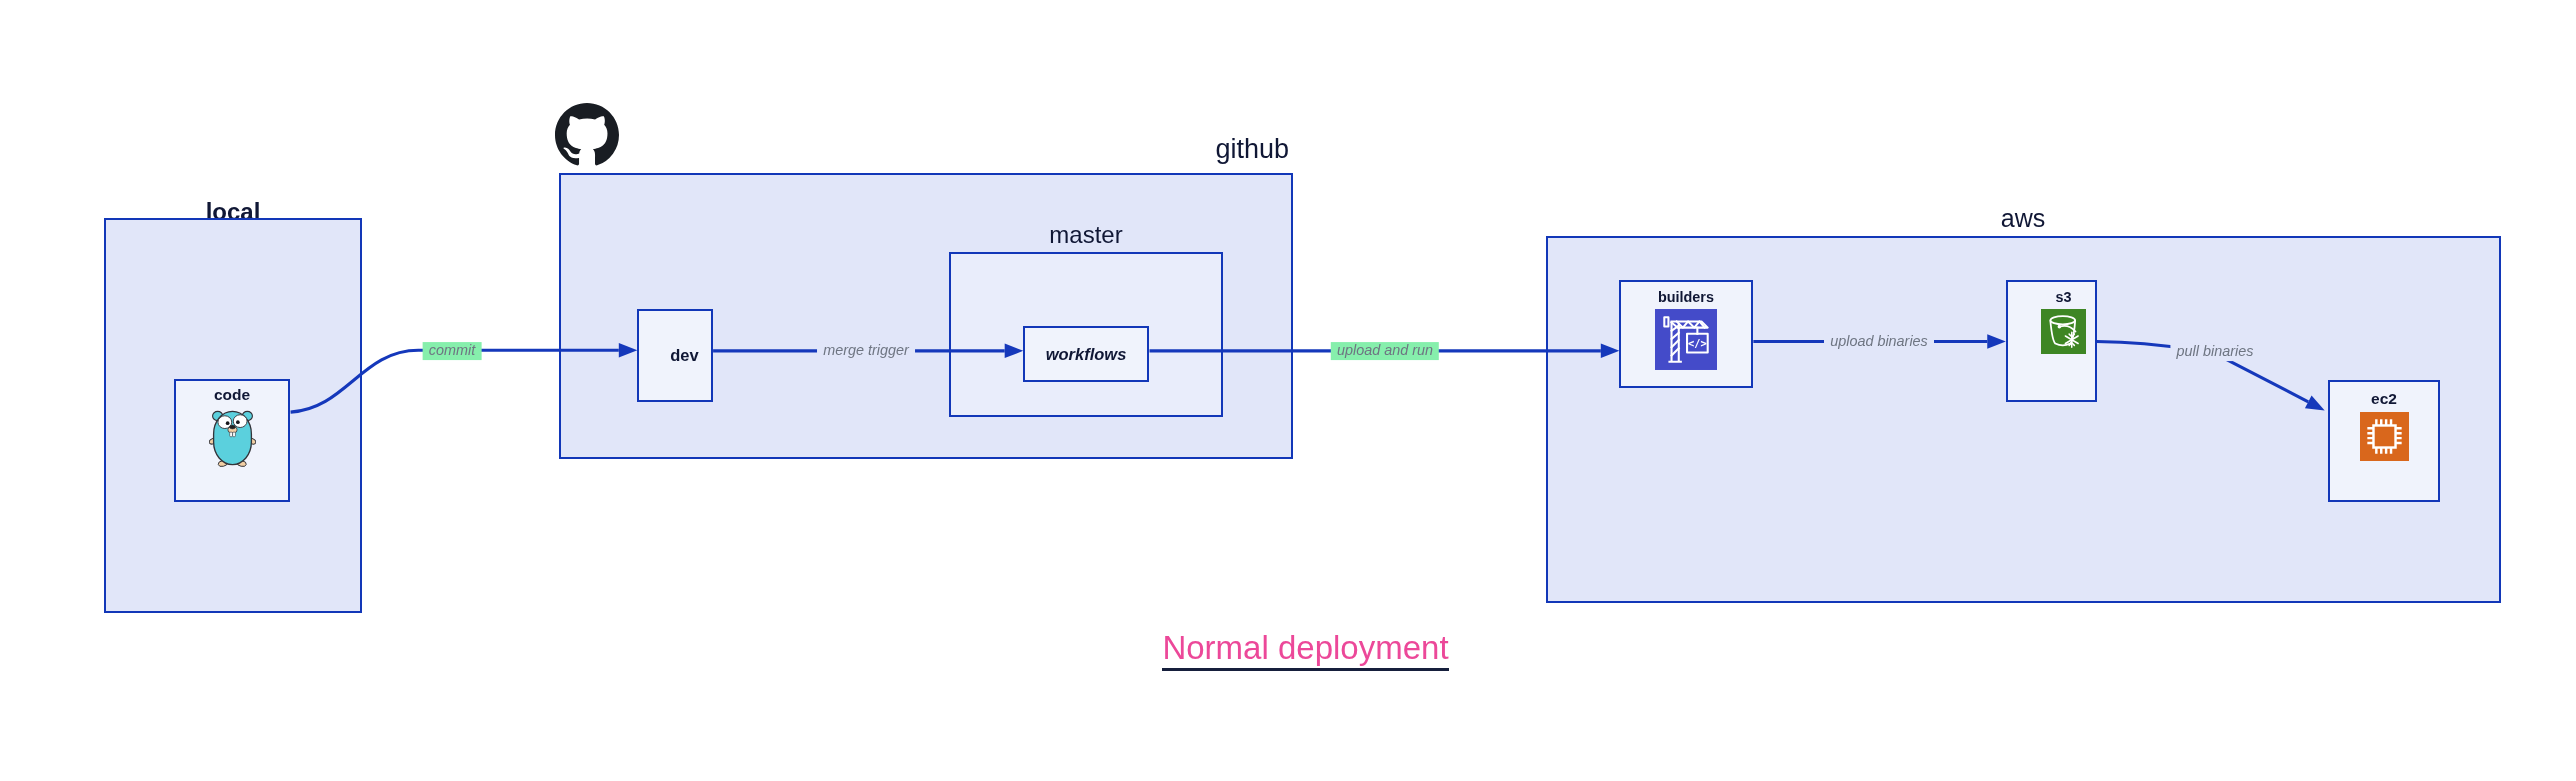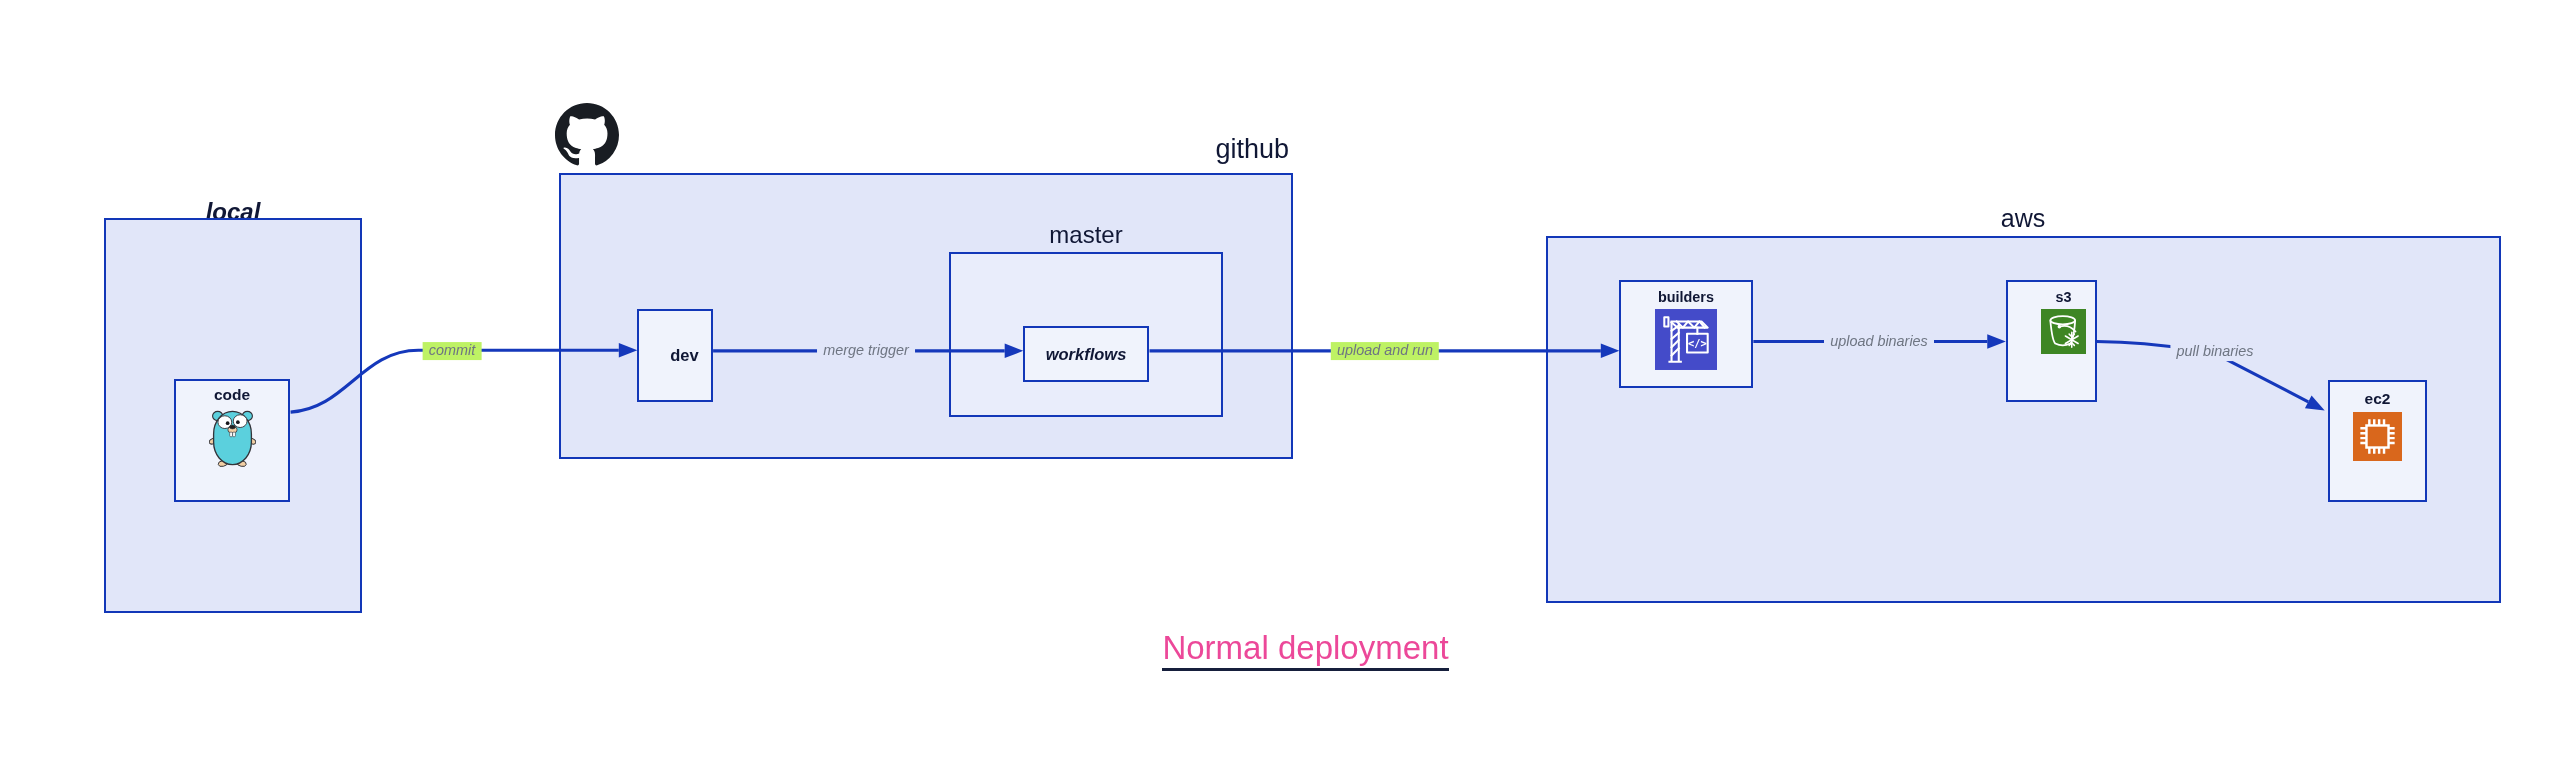--- a/index.html
+++ b/index.html
@@ -22,21 +22,21 @@
     font-family:"Liberation Sans","DejaVu Sans",sans-serif;}
   #stage{position:relative;width:2604px;height:781px;}
 
   .container-box{position:absolute;background:var(--container-fill);
     border:2.6px solid var(--border-blue);}
   .node-box{position:absolute;background:var(--node-fill);
     border:2.1px solid var(--border-blue);display:flex;flex-direction:column;align-items:center;}
   .container-label{position:absolute;color:var(--navy);text-align:center;white-space:nowrap;}
   .node-label{color:var(--navy);font-weight:700;white-space:nowrap;}
 
-  #local-label{left:130px;top:198px;width:206px;font-size:24px;font-weight:700;font-style:italic;}
+  #local-label{left:130px;top:198px;width:206px;font-size:24px;font-weight:700;}
   #local-box{left:104px;top:218px;width:258px;height:395px;}
   #code-box{left:174px;top:379px;width:116px;height:123px;}
   #code-box .node-label{margin-top:5.2px;font-size:15.5px;}
 
   #github-logo{position:absolute;left:555px;top:103px;width:64px;height:64px;}
   #github-box{left:559px;top:173px;width:734px;height:286px;}
   #github-label{left:1083px;top:134px;width:206px;text-align:right;font-size:27px;font-weight:400;}
   #dev-box{left:637px;top:309px;width:76px;height:93px;justify-content:center;}
   #dev-box .node-label{font-size:16.5px;margin-left:19px;}
 
@@ -44,33 +44,33 @@
   #master-box{left:949px;top:252px;width:274px;height:165px;background:var(--master-fill);}
   #workflows-box{left:1023px;top:326px;width:126px;height:56px;justify-content:center;font-style:italic;}
   #workflows-box .node-label{font-size:16.5px;}
 
   #aws-label{left:1920px;top:204px;width:206px;font-size:25px;font-weight:400;}
   #aws-box{left:1546px;top:236px;width:955px;height:367px;}
   #builders-box{left:1619px;top:280px;width:134px;height:108px;}
   #builders-box .node-label{margin-top:7.2px;font-size:14.4px;}
   #s3-box{left:2006px;top:280px;width:91px;height:122px;padding-left:24px;}
   #s3-box .node-label{margin-top:7.2px;font-size:14.4px;}
-  #ec2-box{left:2328px;top:380px;width:99px;height:122px;}
+  #ec2-box{left:2328px;top:380px;width:112px;height:122px;}
   #ec2-box .node-label{margin-top:8.2px;font-size:15.5px;}
 
   .icon-tile{margin-top:4.1px;display:block;}
 
   #edges-svg{position:absolute;left:0;top:0;width:2604px;height:781px;z-index:5;}
   #edges-svg path{stroke:var(--arrow-blue);stroke-width:6;fill:none;}
   #edges-svg polygon{fill:var(--arrow-blue);}
 
   .edge-label{position:absolute;z-index:6;transform:translate(-50%,-50%);
     font-style:italic;font-size:14.4px;color:var(--gray);white-space:nowrap;
     padding:1px 6.2px;line-height:1.1;}
-  .edge-label.on-white{background:#bef264;}
+  .edge-label.on-white{background:#86efac;}
   .edge-label.on-fill{background:var(--container-fill);}
   #edge-commit{left:452px;top:351px;}
   #edge-merge{left:866px;top:351px;}
   #edge-uploadrun{left:1385px;top:351px;}
   #edge-uploadbin{left:1879px;top:342px;}
   #edge-pullbin{left:2215px;top:352px;}
 
   #diagram-title{position:absolute;left:1128px;top:629px;width:355px;text-align:center;
     font-size:33px;font-weight:400;color:#ec4899;z-index:6;}
   #diagram-title span{border-bottom:3.6px solid #161f3c;padding-bottom:2.1px;}

